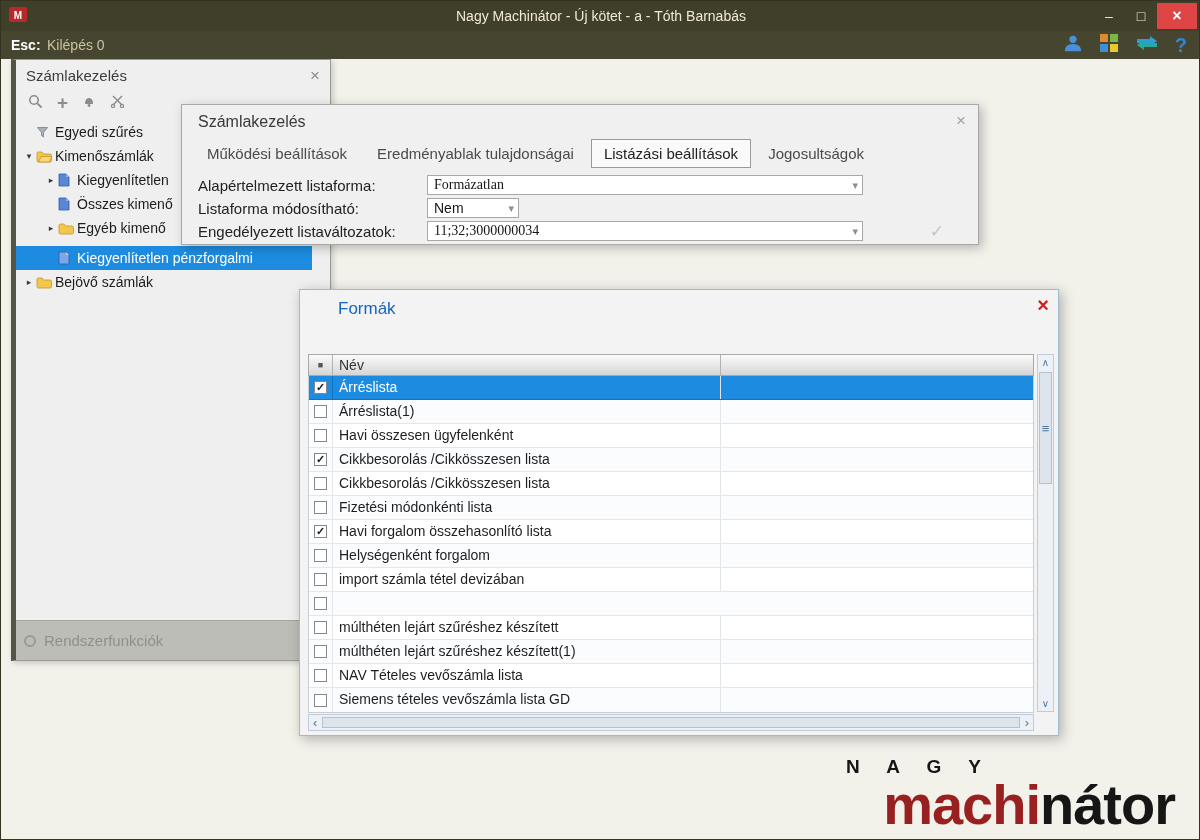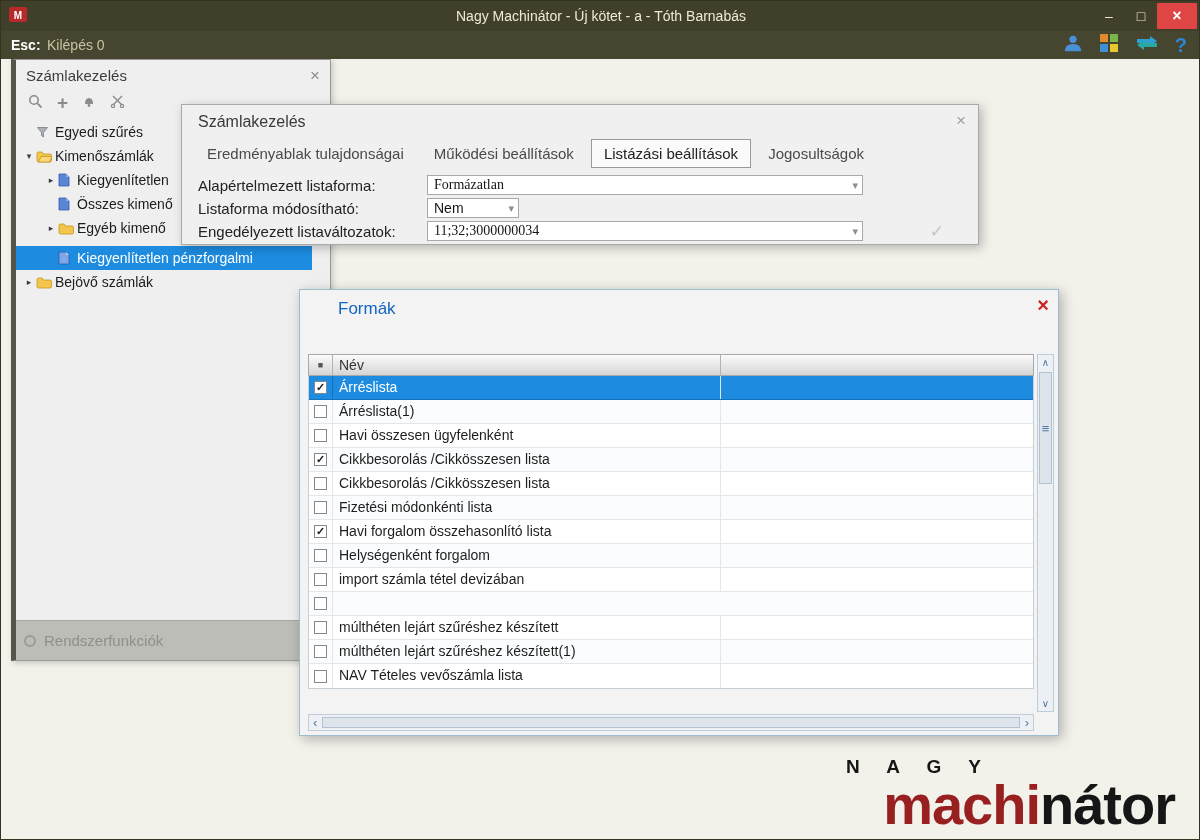--- a/index.html
+++ b/index.html
@@ -266,22 +266,22 @@
   <div class="panel-footer">
     <span class="foot-circle"></span>
     <span>Rendszerfunkciók</span>
   </div>
 </div>
 
 <div class="dlg-settings">
   <span class="ds-title">Számlakezelés</span>
   <span class="ds-close">×</span>
   <div class="ds-tabs">
+    <span class="ds-tab">Működési beállítások</span>
     <span class="ds-tab">Eredményablak tulajdonságai</span>
-    <span class="ds-tab">Működési beállítások</span>
     <span class="ds-tab active">Listázási beállítások</span>
     <span class="ds-tab">Jogosultságok</span>
   </div>
   <div class="ds-fields">
     <div class="ds-row">
       <span class="ds-label">Alapértelmezett listaforma:</span>
       <span class="ds-select w-lg">
         <span>Formázatlan</span>
         <span class="arr">▾</span>
       </span>
@@ -398,20 +398,27 @@
         <span class="c1">múlthéten lejárt szűréshez készített(1)</span>
           <span class="c2"></span>
       </div>
       <div class="trow">
         <span class="c0">
             <span class="cb"></span>
           </span>
         <span class="c1">NAV Tételes vevőszámla lista</span>
           <span class="c2"></span>
       </div>
+      <div class="trow">
+        <span class="c0">
+            <span class="cb"></span>
+          </span>
+        <span class="c1">Siemens tételes vevőszámla lista GD</span>
+          <span class="c2"></span>
+      </div>
     </div>
   </div>
 
   <div class="fk-vscroll">
     <span class="vs-arrow">∧</span>
     <span class="vs-thumb">
       <span class="vs-grip">≡</span>
     </span>
     <span class="vs-arrow vs-down">∨</span>
   </div>

